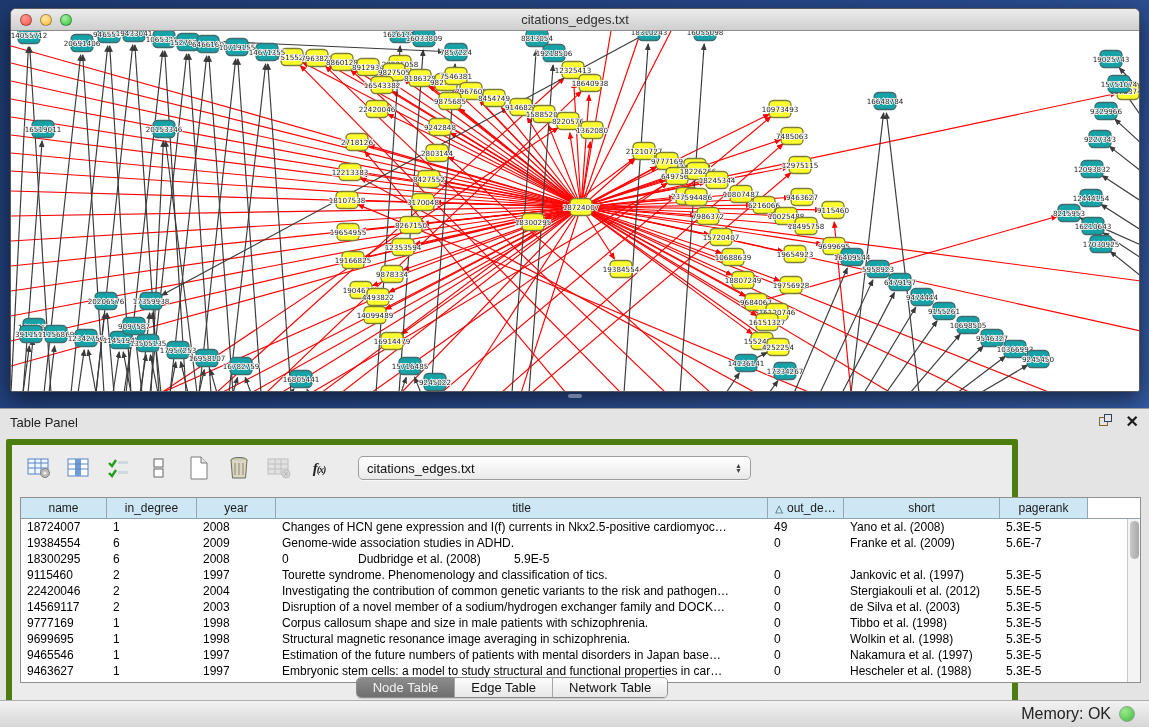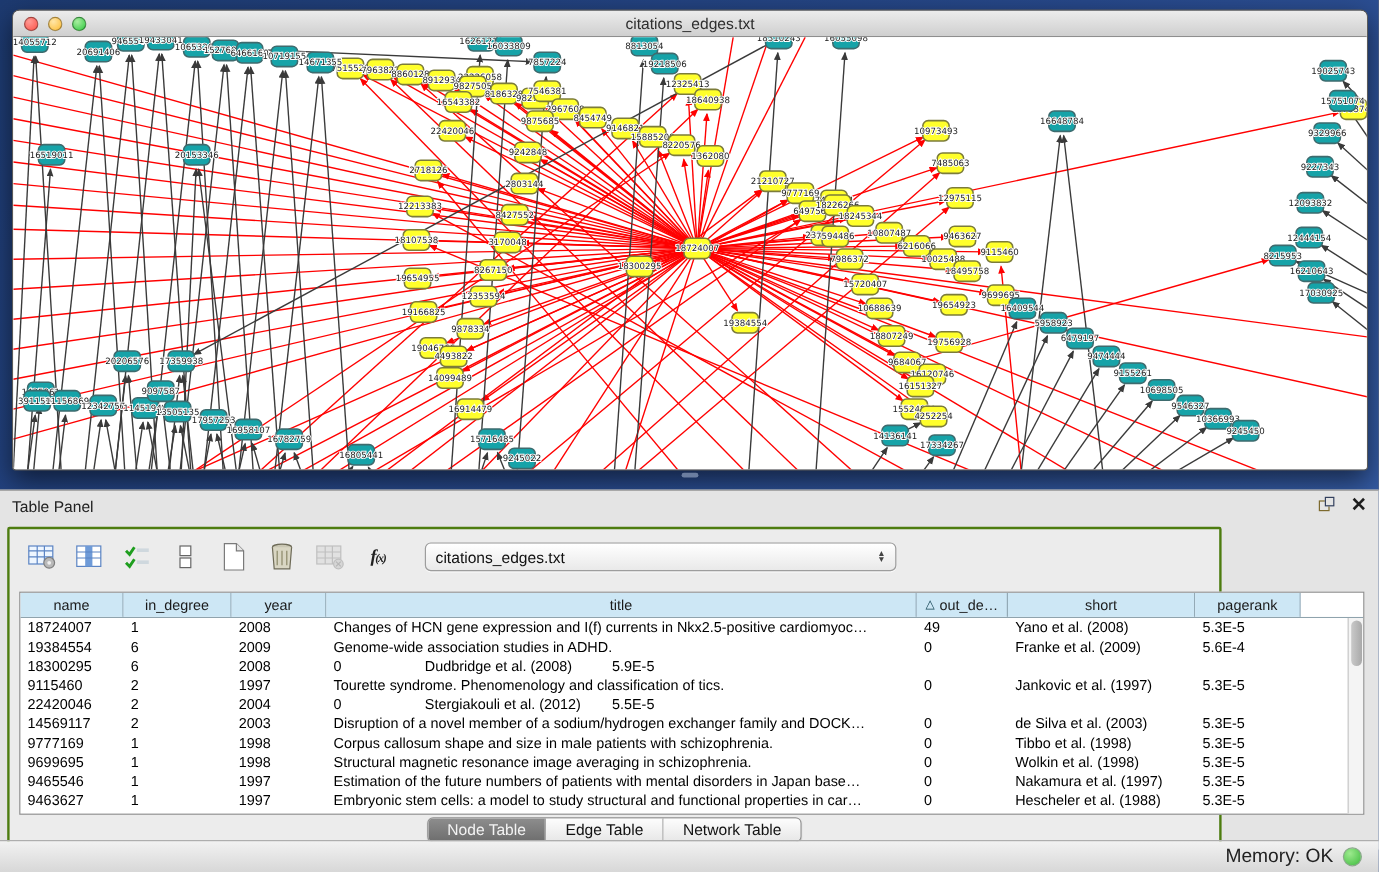--- a/index.html
+++ b/index.html
@@ -35,21 +35,21 @@
     background:#e4e4e4; border-top:1px solid #9a9a9a; }
   .panel-titlebar { height:28px; position:relative; }
   .panel-titlebar .ptitle { position:absolute; left:10px; top:6px; font-size:13px; color:#222; }
   .panel-controls { position:absolute; right:10px; top:5px; display:flex; gap:12px; align-items:center; }
   .float-ico { width:15px; height:15px; position:relative; }
   .float-ico .sq1 { position:absolute; left:0; top:3px; width:9px; height:9px; border:1.5px solid #7d6a2e; }
   .float-ico .sq2 { position:absolute; left:5px; top:0; width:8px; height:8px; border:1.5px solid #33405e; background:#e4e4e4; }
   .close-x { font-size:16px; font-weight:bold; color:#1c1c1c; line-height:15px; }
 
   .panel-inner { position:absolute; left:6px; top:30px; width:1012px; height:268px;
-    border:2px solid #4d7c0f; border-radius:2px; background:#ececec; }
+    border:6px solid #4d7c0f; border-radius:2px; background:#ececec; }
 
   .toolbar { height:46px; display:flex; align-items:center; padding-left:12px; gap:10px; }
   .tbtn { width:30px; height:30px; display:flex; align-items:center; justify-content:center;
     border-radius:4px; }
   .tbtn svg { display:block; }
   .fx { font-family:"Liberation Serif", serif; font-style:italic; font-weight:bold;
     font-size:15px; color:#222; letter-spacing:-1px; }
   .fx small { font-size:10px; }
   .table-select { margin-left:14px; width:393px; height:24px; border:1px solid #9d9d9d;
     border-radius:5px; background:linear-gradient(#ffffff,#e9e9e9);
@@ -929,21 +929,21 @@
               <div class="td col5">Yano et al. (2008)</div>
               <div class="td col6">5.3E-5</div>
             </div>
             <div class="tr">
               <div class="td col0">19384554</div>
               <div class="td col1">6</div>
               <div class="td col2">2009</div>
               <div class="td col3">Genome-wide association studies in ADHD.</div>
               <div class="td col4">0</div>
               <div class="td col5">Franke et al. (2009)</div>
-              <div class="td col6">5.6E-4</div>
+              <div class="td col6">5.6E-7</div>
             </div>
             <div class="tr">
               <div class="td col0">18300295</div>
               <div class="td col1">6</div>
               <div class="td col2">2008</div>
               <div class="td col4">0</div>
               <div class="td col5">Dudbridge et al. (2008)</div>
               <div class="td col6">5.9E-5</div>
             </div>
             <div class="tr">
@@ -952,20 +952,21 @@
               <div class="td col2">1997</div>
               <div class="td col3">Tourette syndrome. Phenomenology and classification of tics.</div>
               <div class="td col4">0</div>
               <div class="td col5">Jankovic et al. (1997)</div>
               <div class="td col6">5.3E-5</div>
             </div>
             <div class="tr">
               <div class="td col0">22420046</div>
               <div class="td col1">2</div>
               <div class="td col2">2004</div>
+              <div class="td col3">Investigating the contribution of common genetic variants to the risk and pathogen…</div>
               <div class="td col4">0</div>
               <div class="td col5">Stergiakouli et al. (2012)</div>
               <div class="td col6">5.5E-5</div>
             </div>
             <div class="tr">
               <div class="td col0">14569117</div>
               <div class="td col1">2</div>
               <div class="td col2">2003</div>
               <div class="td col3">Disruption of a novel member of a sodium/hydrogen exchanger family and DOCK…</div>
               <div class="td col4">0</div>

